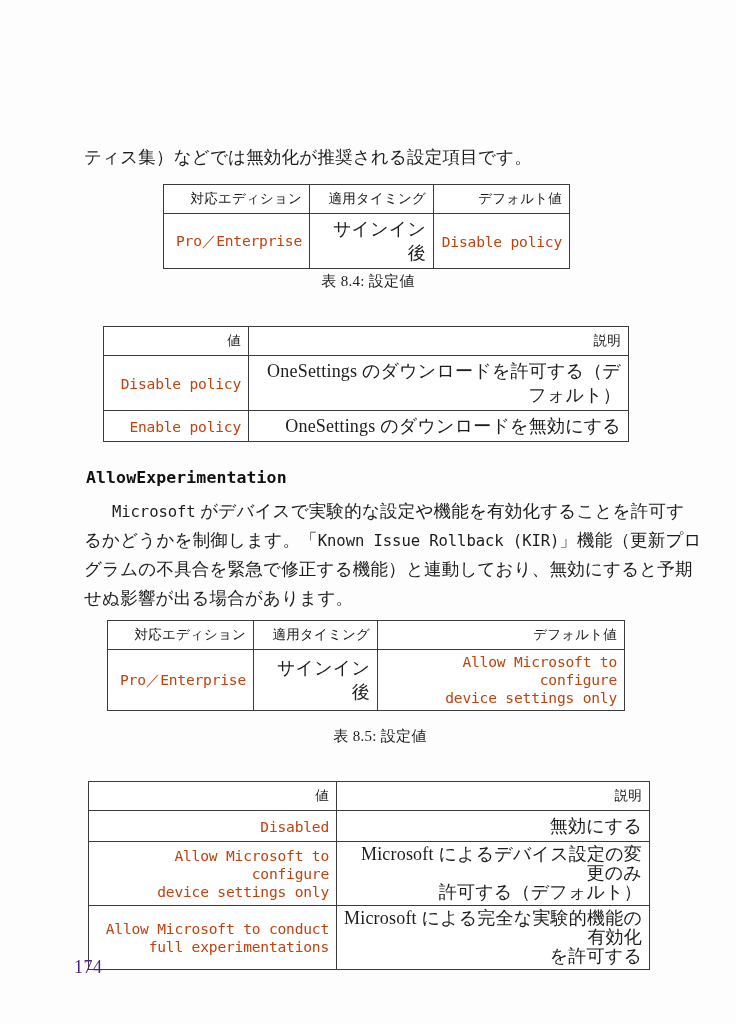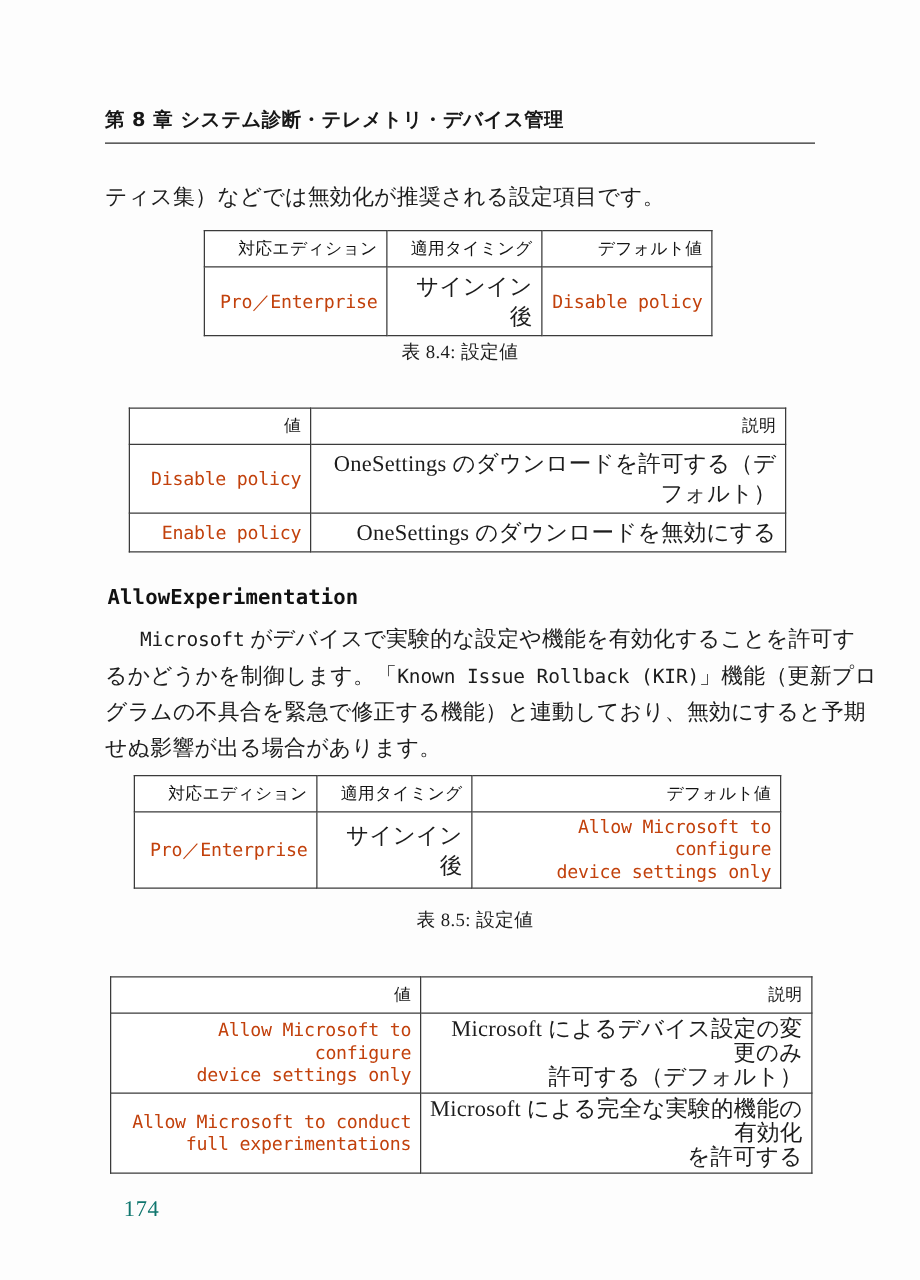--- a/index.html
+++ b/index.html
@@ -136,36 +136,32 @@
   #table-edition-2 col.c2 { width: 124px; }
   #table-edition-2 col.c3 { width: 247px; }
 
   #table-values-2 { left: 88px; top: 781px; width: 561px; }
   #table-values-2 col.c1 { width: 248px; }
   #table-values-2 col.c2 { width: 313px; }
 
   
   .folio {
     position: absolute;
-    left: 99px;
+    left: 74px;
     top: 957px;
     font-size: 18px;
-    color: #0f766e;
+    color: #4c1d95;
     letter-spacing: 0.5px;
   }
 </style>
 </head>
 <body>
 
 <div class="page">
 
-  <div class="chapter-header">
-    <div class="chapter-header-text">第 8 章 システム診断・テレメトリ・デバイス管理</div>
-    <div class="chapter-rule"></div>
-  </div>
 
   <div class="body-line" style="left:84px; top:143px;">ティス集）などでは無効化が推奨される設定項目です。</div>
 
   <table class="doc-table" id="table-edition-1">
     <colgroup>
         <col class="c1">
         <col class="c2">
         <col class="c3">
       </colgroup>
     <thead>
@@ -249,20 +245,24 @@
         <col class="c1">
         <col class="c2">
       </colgroup>
     <thead>
       <tr>
         <th class="hdr-jp">値</th>
         <th class="hdr-jp">説明</th>
       </tr>
     </thead>
     <tbody>
+      <tr>
+        <td class="cell-mono">Disabled</td>
+        <td class="cell-jp">無効にする</td>
+      </tr>
       <tr class="two-line">
         <td class="cell-mono mono-multi">Allow Microsoft to configure
 device settings only</td>
         <td class="cell-jp jp-multi">Microsoft によるデバイス設定の変更のみ
 許可する（デフォルト）</td>
       </tr>
       <tr class="two-line">
         <td class="cell-mono mono-multi">Allow Microsoft to conduct
 full experimentations</td>
         <td class="cell-jp jp-multi">Microsoft による完全な実験的機能の有効化

